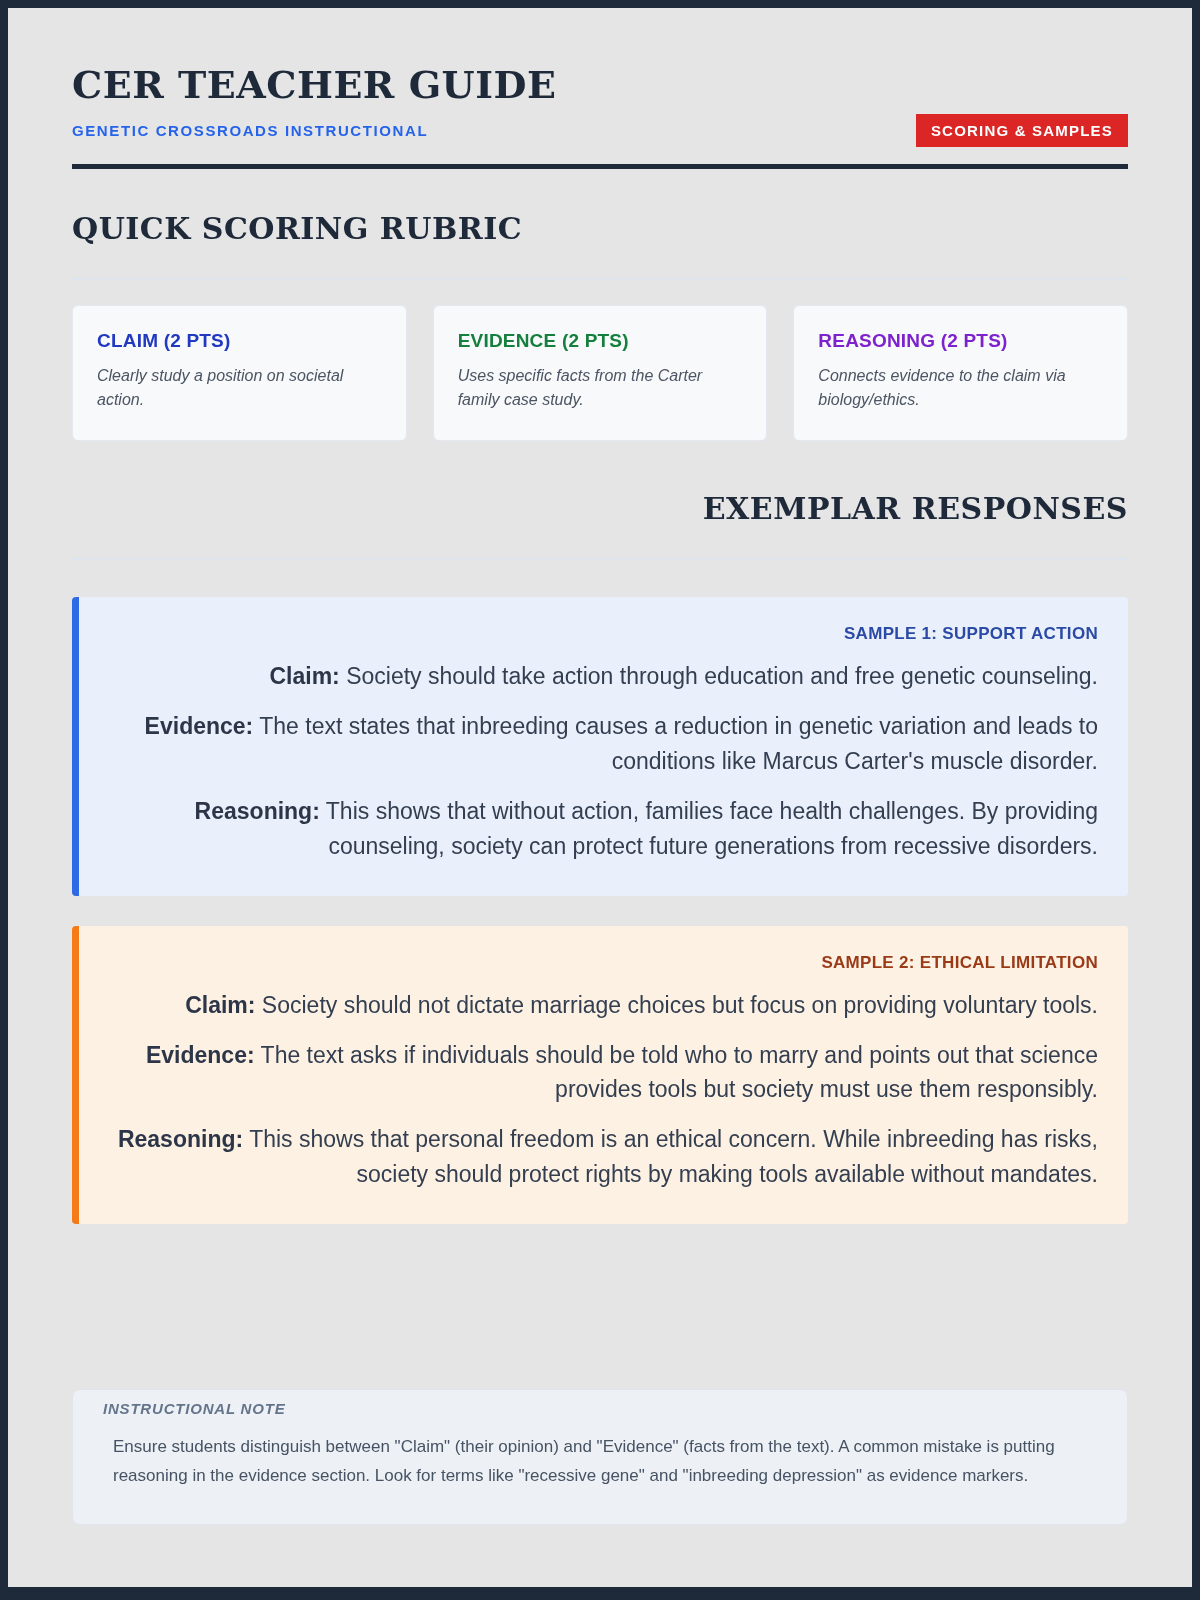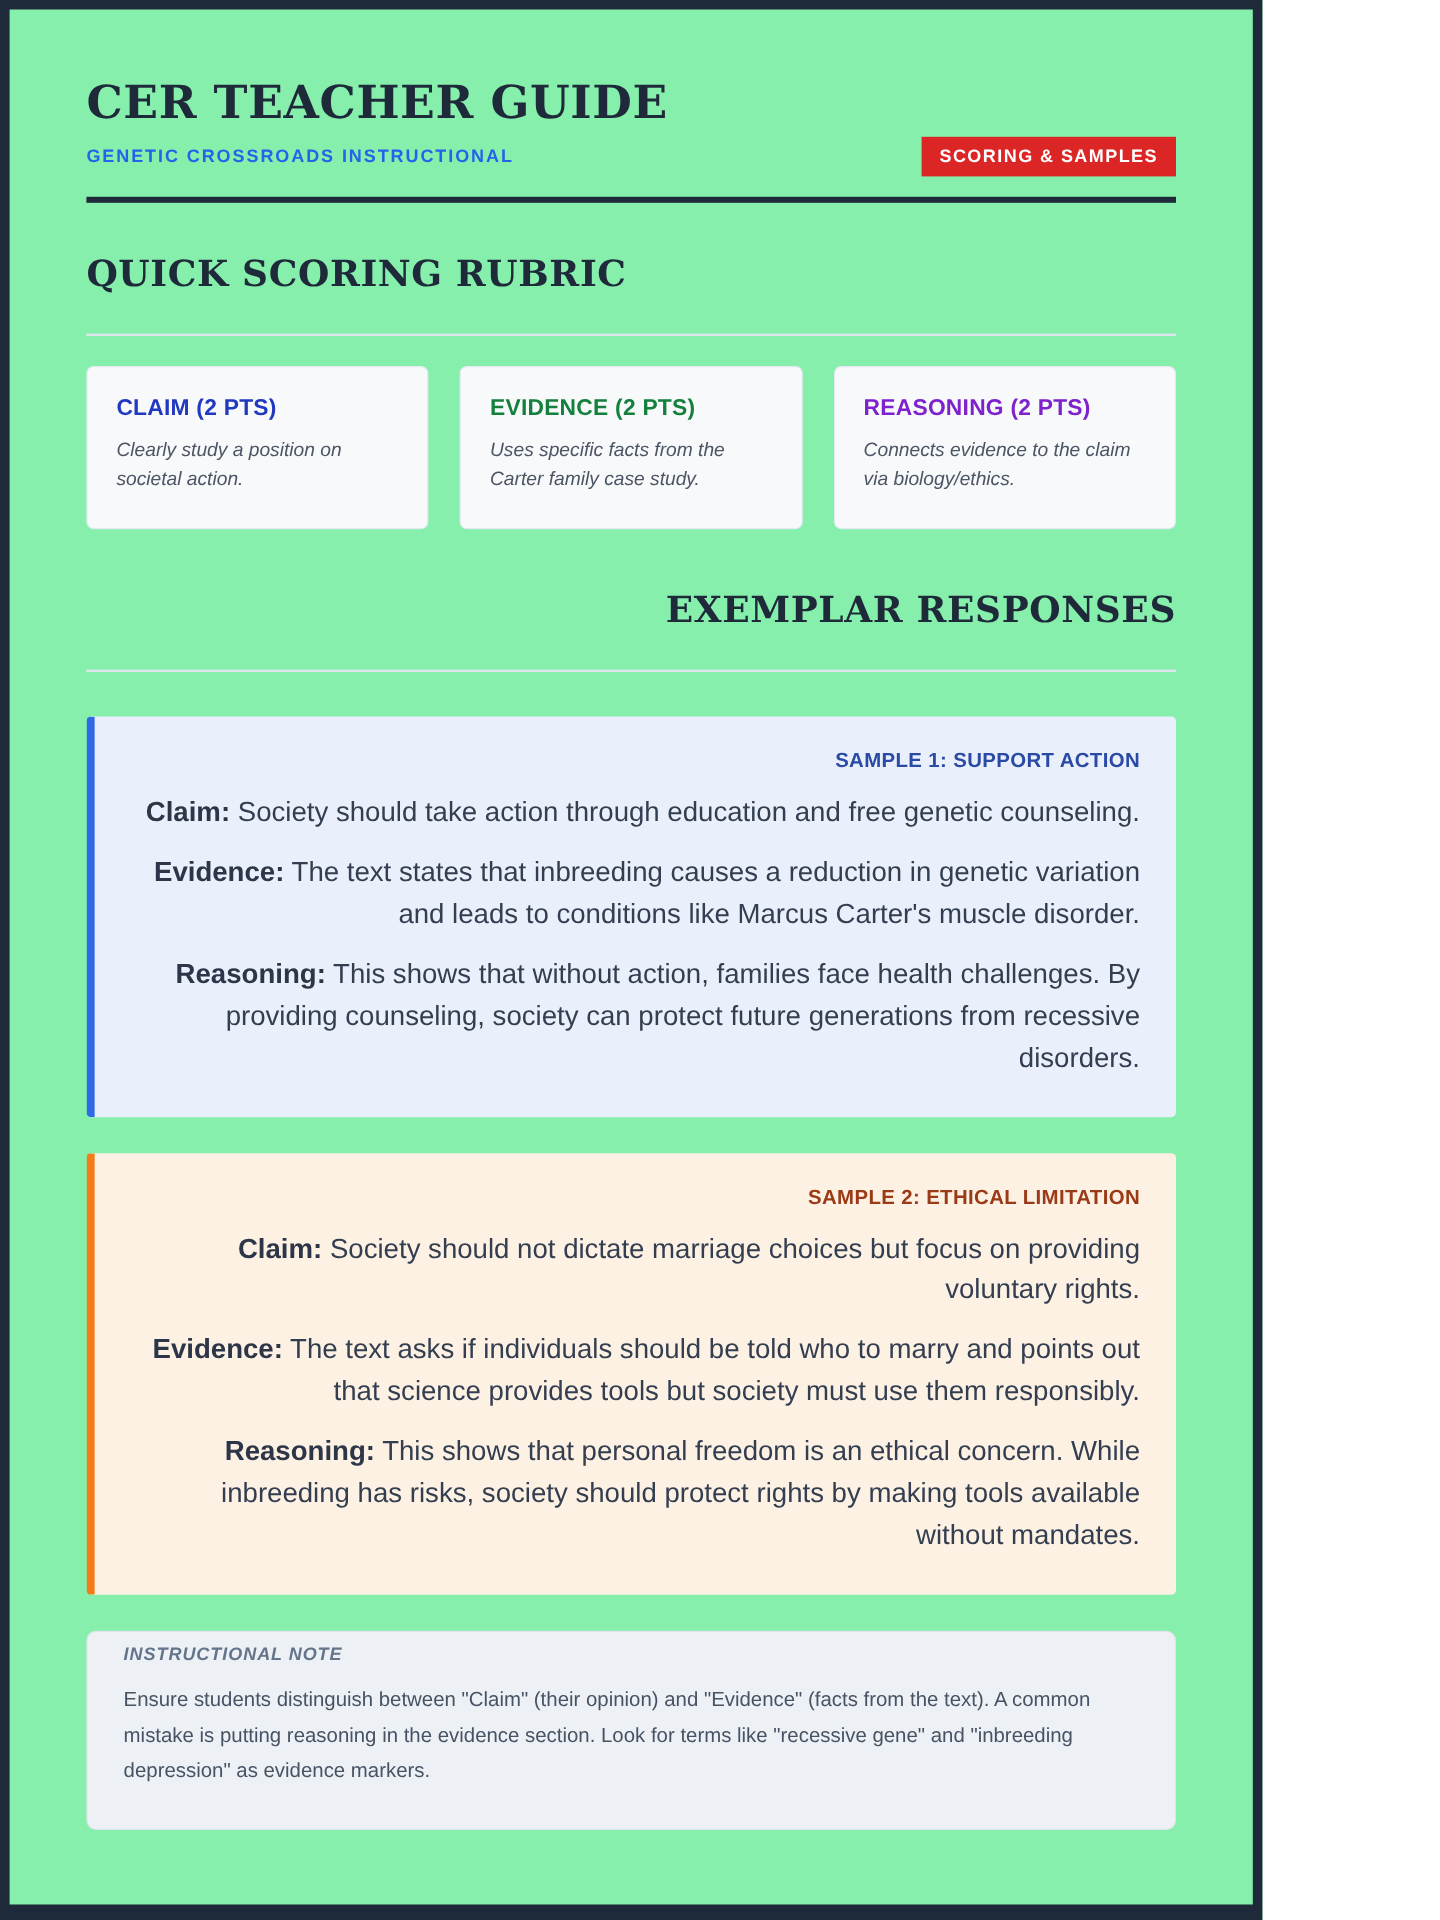--- a/index.html
+++ b/index.html
@@ -1,23 +1,23 @@
 <!DOCTYPE html>
 <html><head>
 <meta charset="utf-8">
 <style>
   * { margin:0; padding:0; box-sizing:border-box; }
   html,body { background:#ffffff; }
   body { width:1200px; height:1600px; font-family:"Liberation Sans", sans-serif; }
 
   .page {
-    width:1052px; height:1600px;
+    width:1200px; height:1600px;
     border:8px solid #1e2939;
     border-bottom-width:13px;
-    background:#86efac;
+    background:#e5e5e5;
     padding:56px 64px 62px 64px;
     display:flex; flex-direction:column;
     overflow:hidden;
   }
 
   
   .doc-title {
     font-family:"DejaVu Serif", serif;
     font-weight:bold;
     font-size:38px;
@@ -92,21 +92,21 @@
     background:#edf1f6;
     border:1px solid #e0e5ed;
     border-radius:8px;
     padding:10px 30px 33px 30px;
   }
   .note-title {
     color:#64748b; font-weight:bold; font-style:italic;
     font-size:15px; letter-spacing:0.8px;
   }
   .note-body {
-    margin-top:15px; color:#475363; font-size:17px; line-height:1.75;
+    margin-top:15px; color:#475363; font-size:17px; line-height:1.75;margin-left:10px;
   }
 </style>
 </head>
 <body>
 
 <div class="page">
 
   <header>
     <h1 class="doc-title">CER TEACHER GUIDE</h1>
     <div class="subtitle-row">
@@ -139,21 +139,21 @@
 
     <div class="sample sample-1">
       <div class="sample-title">SAMPLE 1: SUPPORT ACTION</div>
       <p><b>Claim:</b> <span>Society should take action through education and free genetic counseling.</span></p>
       <p><b>Evidence:</b> <span>The text states that inbreeding causes a reduction in genetic variation and leads to conditions like Marcus Carter's muscle disorder.</span></p>
       <p><b>Reasoning:</b> <span>This shows that without action, families face health challenges. By providing counseling, society can protect future generations from recessive disorders.</span></p>
     </div>
 
     <div class="sample sample-2">
       <div class="sample-title">SAMPLE 2: ETHICAL LIMITATION</div>
-      <p><b>Claim:</b> <span>Society should not dictate marriage choices but focus on providing voluntary rights.</span></p>
+      <p><b>Claim:</b> <span>Society should not dictate marriage choices but focus on providing voluntary tools.</span></p>
       <p><b>Evidence:</b> <span>The text asks if individuals should be told who to marry and points out that science provides tools but society must use them responsibly.</span></p>
       <p><b>Reasoning:</b> <span>This shows that personal freedom is an ethical concern. While inbreeding has risks, society should protect rights by making tools available without mandates.</span></p>
     </div>
   </section>
 
   <div class="spacer"></div>
 
   <aside class="note">
     <div class="note-title">INSTRUCTIONAL NOTE</div>
     <div class="note-body">Ensure students distinguish between "Claim" (their opinion) and "Evidence" (facts from the text). A common mistake is putting reasoning in the evidence section. Look for terms like "recessive gene" and "inbreeding depression" as evidence markers.</div>

